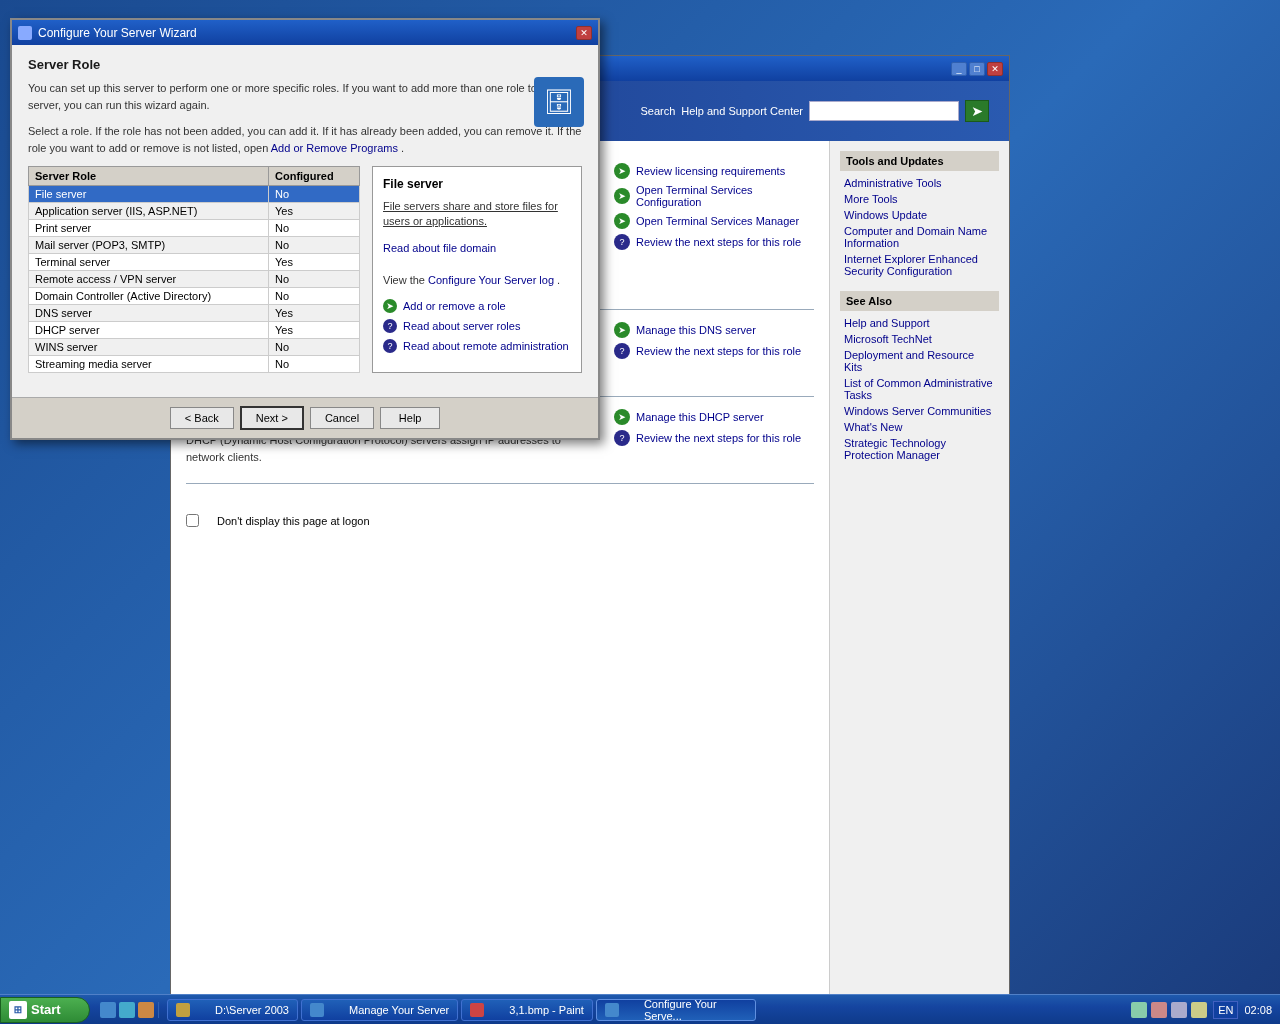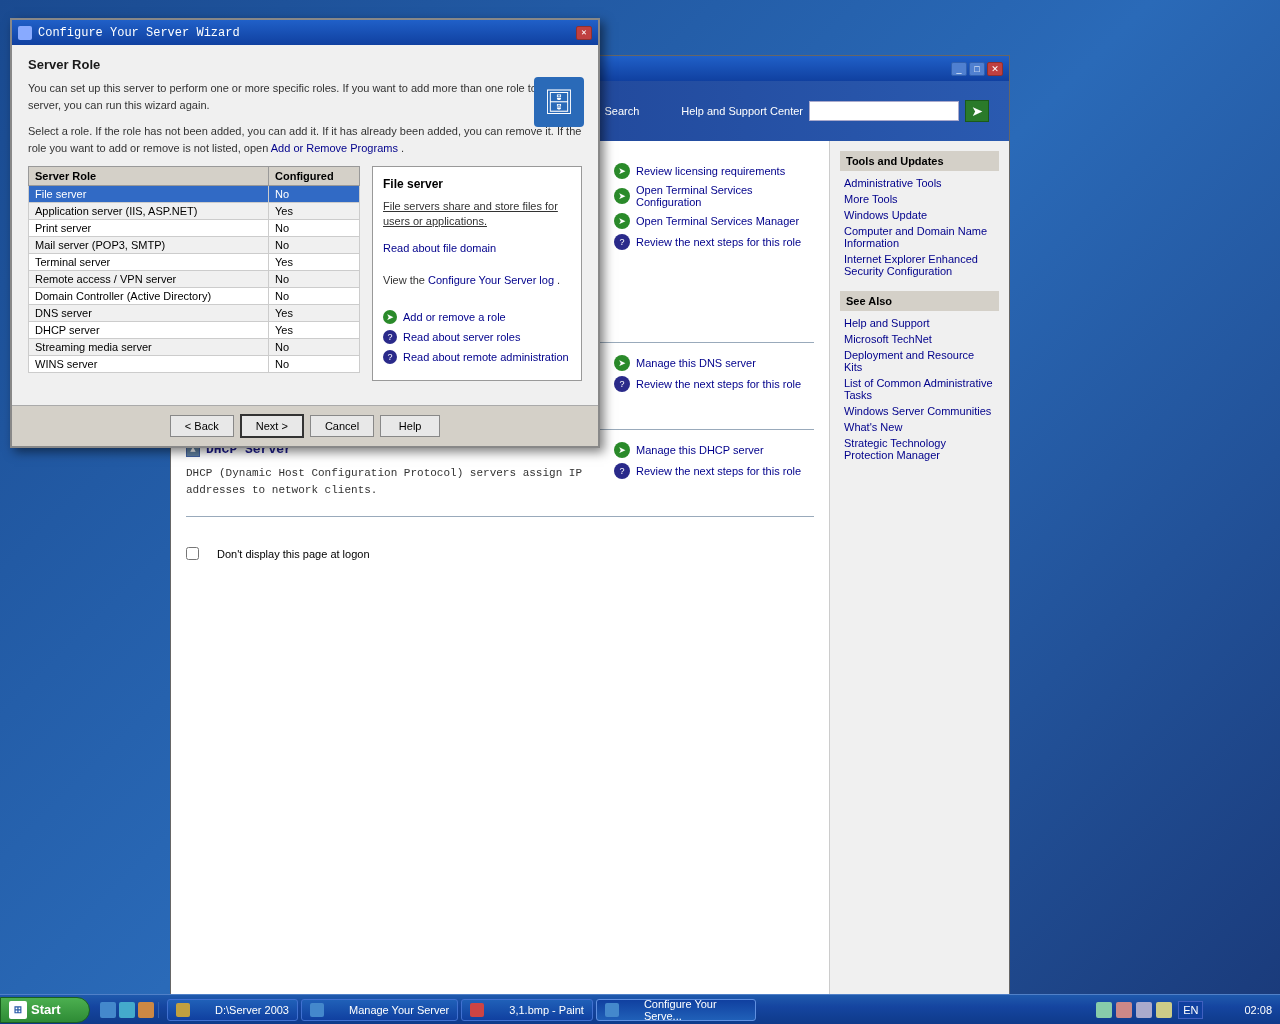--- a/index.html
+++ b/index.html
@@ -105,21 +105,20 @@
     .taskbar-lang {
       background: #1040a0;
       border: 1px solid #4060c0;
       padding: 2px 4px;
       font-size: 11px;
       color: white;
     }
     .taskbar-time {
       color: white;
       font-size: 11px;
-      margin-left: 35px;
     }
     .taskbar-tray {
       display: flex;
       align-items: center;
       gap: 4px;
     }
     .tray-icon {
       width: 16px;
       height: 16px;
       background: #88aacc;
@@ -294,21 +293,20 @@
       color: #1a1a8a;
     }
     .role-description {
       font-size: 11px;
       color: #333;
       line-height: 1.5;
       margin-bottom: 6px;
     }
     .role-left {
       flex: 1;
-      font-family: Liberation Mono, monospace;
     }
     .role-right {
       width: 200px;
       flex-shrink: 0;
     }
     .role-action {
       display: flex;
       align-items: center;
       gap: 6px;
       margin-bottom: 5px;
@@ -354,21 +352,20 @@
       z-index: 500;
     }
     .wizard-titlebar {
       height: 25px;
       background: linear-gradient(to bottom, #2060c8, #1040a0);
       display: flex;
       align-items: center;
       padding: 0 6px;
       color: white;
       font-size: 12px;
-      font-family: Liberation Mono, monospace;
     }
     .wizard-title-icon {
       width: 14px;
       height: 14px;
       background: #88aaff;
       border-radius: 2px;
       margin-right: 6px;
       flex-shrink: 0;
     }
     .wizard-close {
@@ -518,21 +515,21 @@
       </div>
     </div>
 
     <div class="manage-server-header">
       <div class="manage-server-logo">🖥</div>
       <div>
         <div style="font-size:16px;font-weight:bold;color:white;">Manage Your Server</div>
       </div>
       <div class="manage-server-search">
         <span class="search-label">Search</span>
-        <span style="color:white;font-size:11px;margin-left:36px;">Help and Support Center</span>
+        <span style="color:white;font-size:11px;">Help and Support Center</span>
         <input class="search-input" type="text" style="">
         <div class="search-btn">
           <span style="color:white;font-size:14px;">➤</span>
         </div>
       </div>
     </div>
 
     <div class="manage-server-content">
       <div class="manage-server-main">
 
@@ -695,37 +692,37 @@
                 </tr>
                 <tr>
                   <td>DNS server</td>
                   <td>Yes</td>
                 </tr>
                 <tr>
                   <td>DHCP server</td>
                   <td>Yes</td>
                 </tr>
                 <tr>
+                  <td>WINS server</td>
+                  <td>No</td>
+                </tr>
+                <tr>
                   <td>Streaming media server</td>
-                  <td>No</td>
-                </tr>
-                <tr>
-                  <td>WINS server</td>
                   <td>No</td>
                 </tr>
               </tbody>
           </table>
         </div>
 
         <div class="role-list-right">
           <div class="role-list-right-title">File server</div>
           <p class="role-list-right-desc">File servers share and store files for users or applications.</p>
           <a class="role-list-right-link">Read about file domain</a>
           <div style="height:20px;"></div>
-          <div style="font-size:11px;color:#333;margin-bottom:24px;">
+          <div style="font-size:11px;color:#333;margin-bottom:13px;">
             <span>View the</span>
             <a style="color:#00008b;cursor:pointer;">Configure Your Server log</a>
             <span>.</span>
           </div>
           
           <div class="role-action" style="margin-bottom:6px;">
             <div class="role-action-icon green" style="width:14px;height:14px;">➤</div>
             <span class="role-action-text">Add or remove a role</span>
           </div>
           <div class="role-action" style="margin-bottom:6px;">

